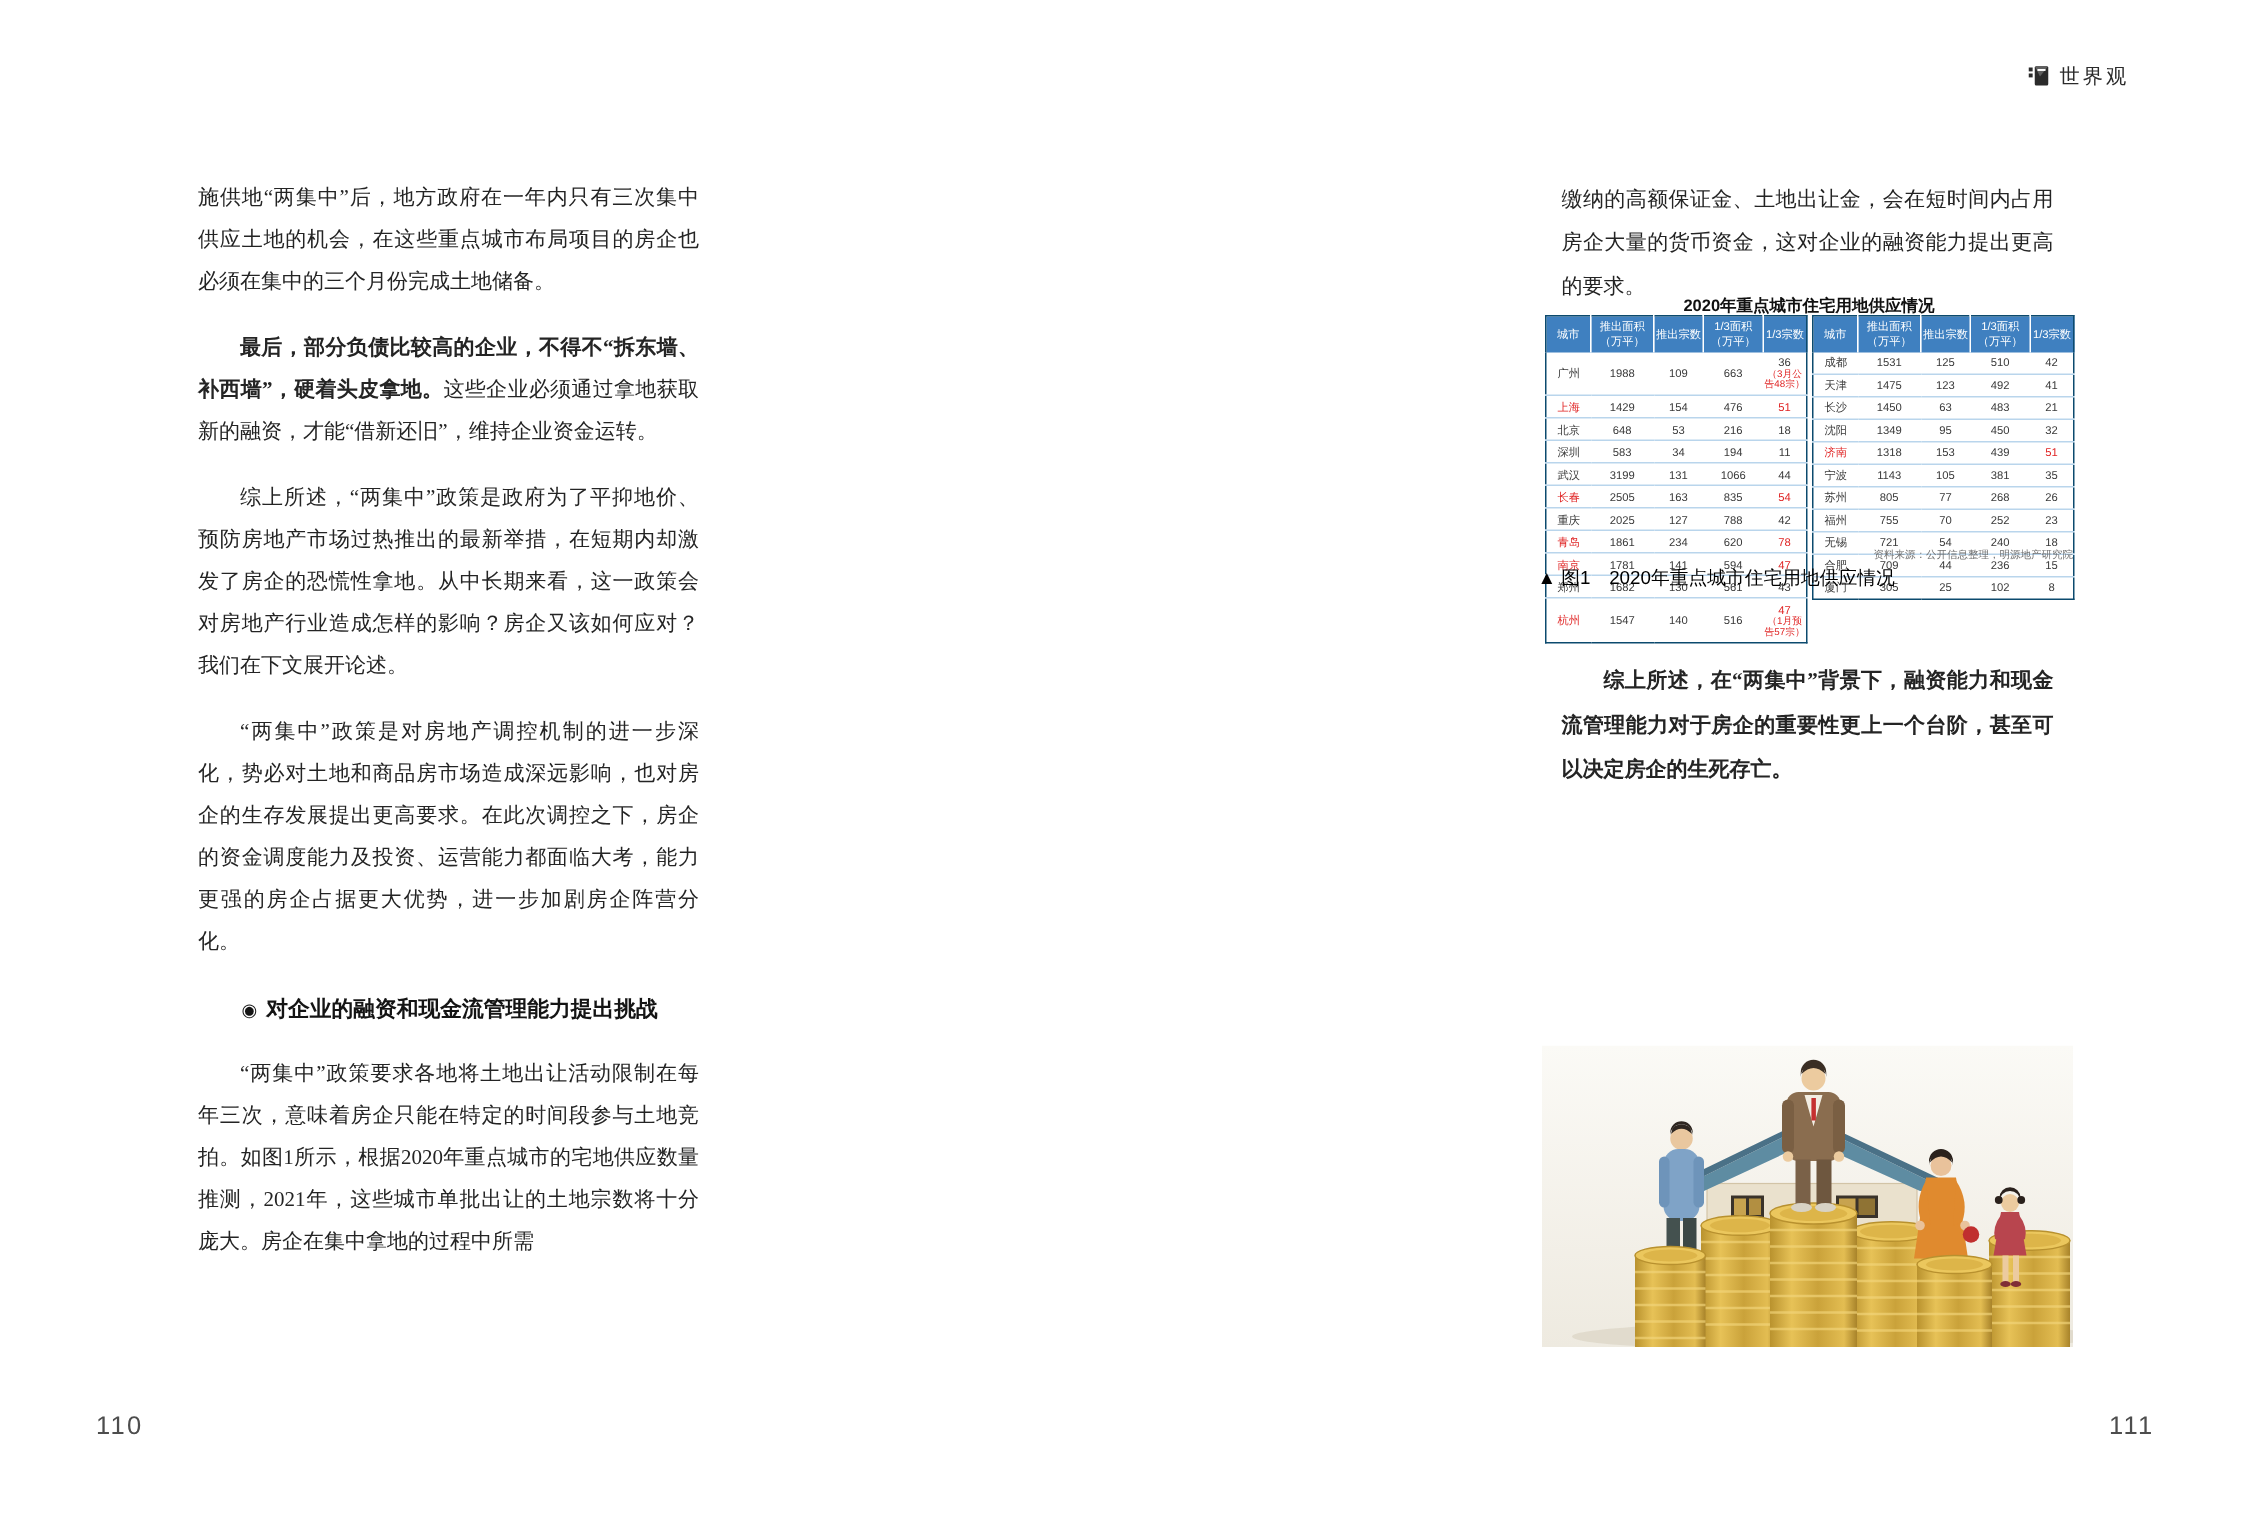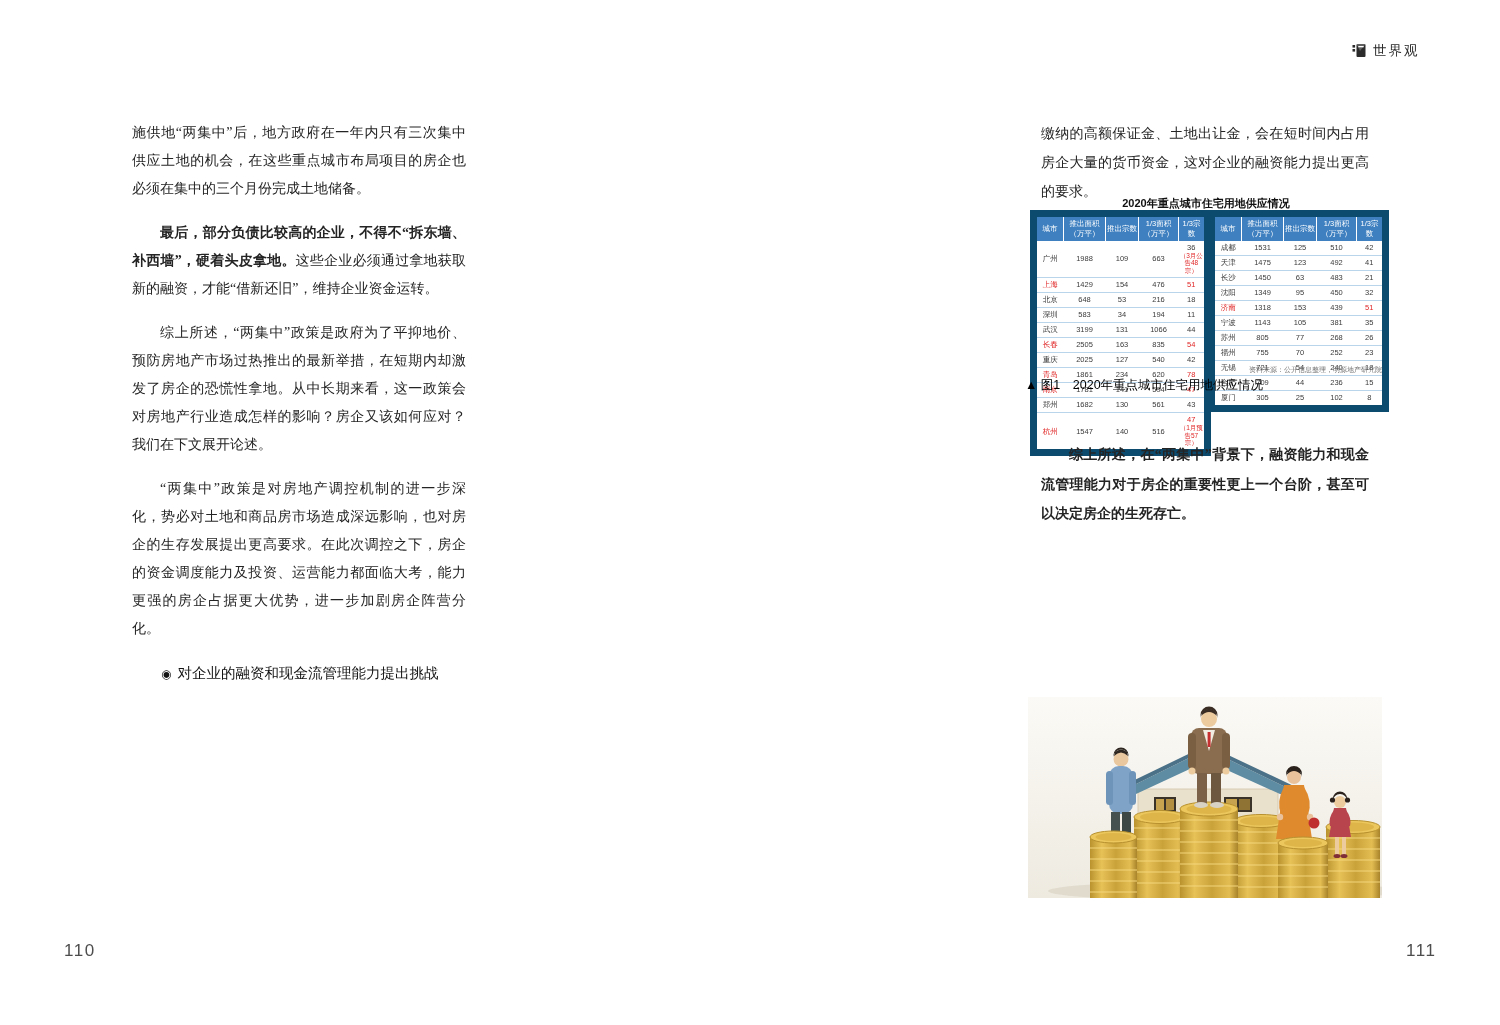--- a/index.html
+++ b/index.html
@@ -21,32 +21,32 @@
   p.para.no-indent{text-indent:0;}
   .lead{font-weight:bold;}
   
   .section-heading{
     margin:26px 0 18px 0;font-family:"Liberation Sans","DejaVu Sans",sans-serif;
     font-weight:bold;font-size:19.5px;line-height:35px;color:#141414;
     white-space:pre-line;text-align:left;text-indent:0;
   }
   .bullet-head{
     margin:13px 0 9px 0;font-family:"Liberation Sans","DejaVu Sans",sans-serif;
-    font-weight:normal;font-size:14.5px;color:#141414;text-indent:0;text-align:left;
+    font-weight:bold;font-size:14.5px;color:#141414;text-indent:0;text-align:left;
   }
   .bullet-head .marker{font-size:12px;margin-right:6px;}
   
   .pageno{font-family:"Liberation Sans",sans-serif;font-size:17px;color:#4d4d4d;letter-spacing:1.5px;}
   .pageno.left{top:941px;left:64px;}
   .pageno.right{top:941px;left:1406px;}
   
   .fig-title{top:196px;left:1030px;width:352px;text-align:center;
     font-family:"Liberation Sans",sans-serif;font-weight:bold;font-size:11px;color:#111;}
   .fig-table{border-collapse:collapse;table-layout:fixed;width:174px;
-    font-family:"Liberation Sans","DejaVu Sans",sans-serif;border:7px solid #0c4a6e;background:#fff;}
+    font-family:"Liberation Sans","DejaVu Sans",sans-serif;border:1px solid #0c4a6e;background:#fff;}
   .fig-table th{
     background:#3f80c0;color:#ffffff;font-size:7.5px;font-weight:normal;
     padding:2px 0;line-height:1.3;white-space:pre-line;border-left:1px solid #ffffff;vertical-align:middle;text-align:center;
   }
   .fig-table th:first-child{border-left:none;}
   .fig-table td{
     font-size:7.5px;color:#3a3a3a;text-align:center;vertical-align:middle;
     padding:2.5px 0;line-height:1.2;border-bottom:1px solid #b9d5ec;
   }
   .fig-table tr:last-child td{border-bottom:none;}
@@ -80,20 +80,21 @@
 <div class="abs col left-col">
   <p class="para no-indent"><span class="lead"></span><span>施供地“两集中”后，地方政府在一年内只有三次集中供应土地的机会，在这些重点城市布局项目的房企也必须在集中的三个月份完成土地储备。</span></p>
   <p class="para"><span class="lead">最后，部分负债比较高的企业，不得不“拆东墙、补西墙”，硬着头皮拿地。</span><span>这些企业必须通过拿地获取新的融资，才能“借新还旧”，维持企业资金运转。</span></p>
   <p class="para"><span class="lead"></span><span>综上所述，“两集中”政策是政府为了平抑地价、预防房地产市场过热推出的最新举措，在短期内却激发了房企的恐慌性拿地。从中长期来看，这一政策会对房地产行业造成怎样的影响？房企又该如何应对？我们在下文展开论述。</span></p>
 
 
   <p class="para"><span class="lead"></span><span>“两集中”政策是对房地产调控机制的进一步深化，势必对土地和商品房市场造成深远影响，也对房企的生存发展提出更高要求。在此次调控之下，房企的资金调度能力及投资、运营能力都面临大考，能力更强的房企占据更大优势，进一步加剧房企阵营分化。</span></p>
 
   <p class="para bullet-head"><span class="marker">◉</span><span>对企业的融资和现金流管理能力提出挑战</span></p>
 
+  <p class="para"><span class="lead"></span><span>“两集中”政策要求各地将土地出让活动限制在每年三次，意味着房企只能在特定的时间段参与土地竞拍。如图1所示，根据2020年重点城市的宅地供应数量推测，2021年，这些城市单批出让的土地宗数将十分庞大。房企在集中拿地的过程中所需</span></p>
 </div>
 
 <div class="abs pageno left">110</div>
 
 <div class="abs col right-col-top">
   <p class="para no-indent"><span class="lead"></span><span>缴纳的高额保证金、土地出让金，会在短时间内占用房企大量的货币资金，这对企业的融资能力提出更高的要求。</span></p>
 </div>
 
 <div class="abs fig-title">2020年重点城市住宅用地供应情况</div>
 
@@ -156,21 +157,21 @@
         <td class="red">长春</td>
         <td>2505</td>
         <td>163</td>
         <td>835</td>
         <td class="red">54</td>
       </tr>
       <tr>
         <td>重庆</td>
         <td>2025</td>
         <td>127</td>
-        <td>540</td>
+        <td>788</td>
         <td>42</td>
       </tr>
       <tr>
         <td class="red">青岛</td>
         <td>1861</td>
         <td>234</td>
         <td>620</td>
         <td class="red">78</td>
       </tr>
       <tr>

